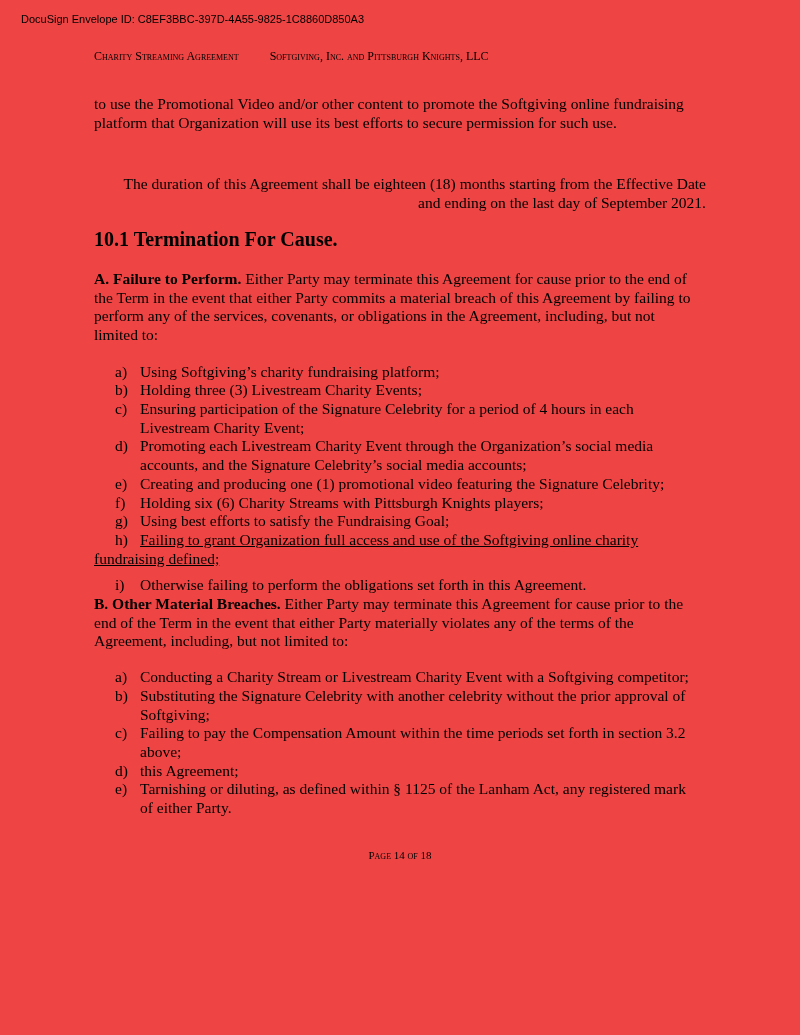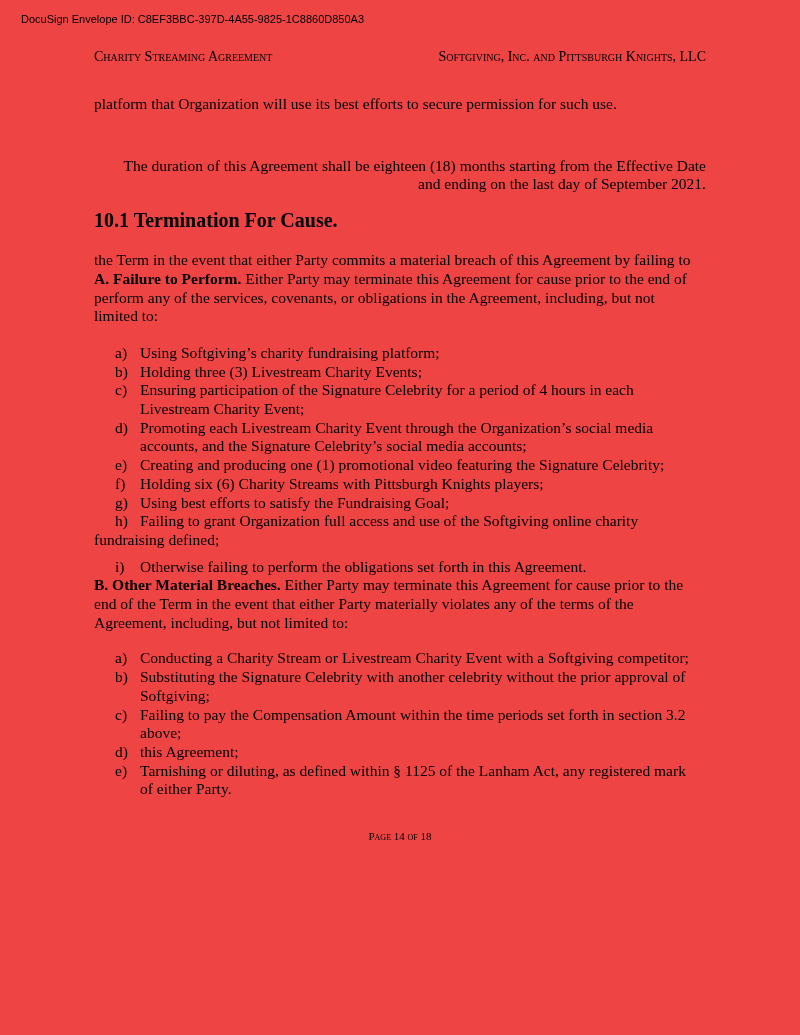--- a/index.html
+++ b/index.html
@@ -17,24 +17,24 @@
     padding: 13px 0 0 21px;
     font-family: "Liberation Sans", sans-serif;
     font-size: 11px;
     line-height: 13px;
     color: #000;
   }
   .content { margin: 0 94px; width: 612px; }
   .runhead {
     margin-top: 23px;
     display: flex;
-    justify-content: space-between;
     font-variant: small-caps;
-    font-size: 14px;
+    font-size: 12px;
     line-height: 15px;
+    gap: 31px;
   }
   .ln { line-height: 18.7px; white-space: nowrap; }
   .para { margin: 0; }
   .p-intro { margin-top: 31px; }
   .term-head {
     margin: 33px 0 0 0;
     text-align: center;
     font-weight: bold;
     font-variant: small-caps;
     font-size: 21px;
@@ -48,21 +48,21 @@
     font-size: 20px;
     line-height: 21px;
     white-space: nowrap;
   }
   .lead-a { margin-top: 20px; }
   .lead-b { margin-top: 0; }
   .list-a { margin-top: 18px; }
   .list-b { margin-top: 17px; }
   .li { position: relative; padding-left: 46px; }
   .mk { position: absolute; left: 21px; top: 0; width: 25px; line-height: 18.7px; }
-  .li.flat { padding-left: 0; }
+  .li.flat { padding-left: 0; text-decoration: underline; }
   .flat-first { padding-left: 21px; }
   .mk-in { display: inline-block; width: 25px; }
   .gap-top { margin-top: 8px; }
   .footer {
     margin-top: 31px;
     text-align: center;
     font-variant: small-caps;
     font-size: 11px;
     line-height: 13px;
   }
@@ -76,34 +76,35 @@
   <div class="docusign">DocuSign Envelope ID: C8EF3BBC-397D-4A55-9825-1C8860D850A3</div>
 
   <div class="content">
 
     <div class="runhead">
       <span>Charity Streaming Agreement</span>
       <span>Softgiving, Inc. and Pittsburgh Knights, LLC</span>
     </div>
 
     <div class="para p-intro">
+      <div class="ln">to use the Promotional Video and/or other content to promote the Softgiving online fundraising</div>
       <div class="ln">platform that Organization will use its best efforts to secure permission for such use.</div>
     </div>
 
 
     <div class="para p-term">
       <div class="ln">The duration of this Agreement shall be eighteen (18) months starting from the Effective Date</div>
       <div class="ln">and ending on the last day of September 2021.</div>
     </div>
 
     <div class="sub-head">10.1 Termination For Cause.</div>
 
     <div class="para lead-a">
+      <div class="ln"><b>A. Failure to Perform.</b> <span>Either Party may terminate this Agreement for cause prior to the end of</span></div>
       <div class="ln">the Term in the event that either Party commits a material breach of this Agreement by failing to</div>
-      <div class="ln"><b>A. Failure to Perform.</b> <span>Either Party may terminate this Agreement for cause prior to the end of</span></div>
       <div class="ln">perform any of the services, covenants, or obligations in the Agreement, including, but not</div>
       <div class="ln">limited to:</div>
     </div>
 
     <div class="list-a">
       <div class="li">
         <span class="mk">a)</span>
         <div class="ln">Using Softgiving’s charity fundraising platform;</div>
       </div>
       <div class="li">

